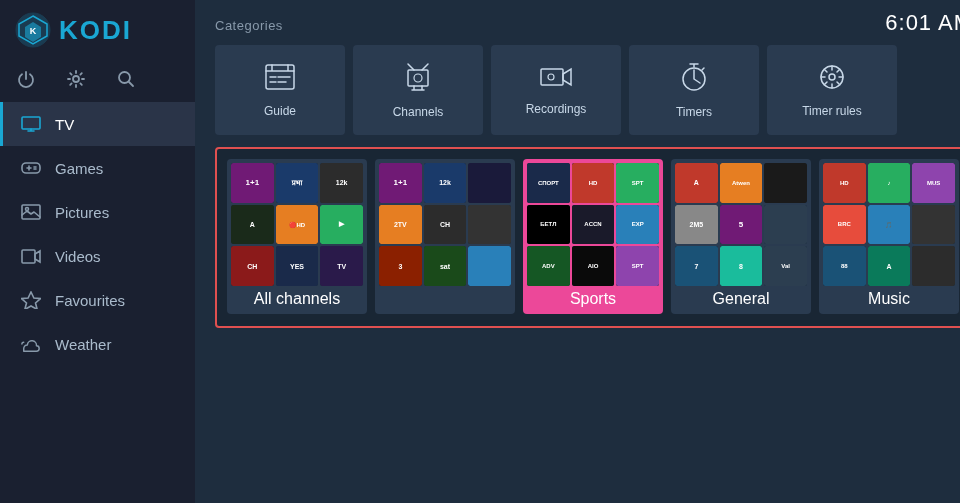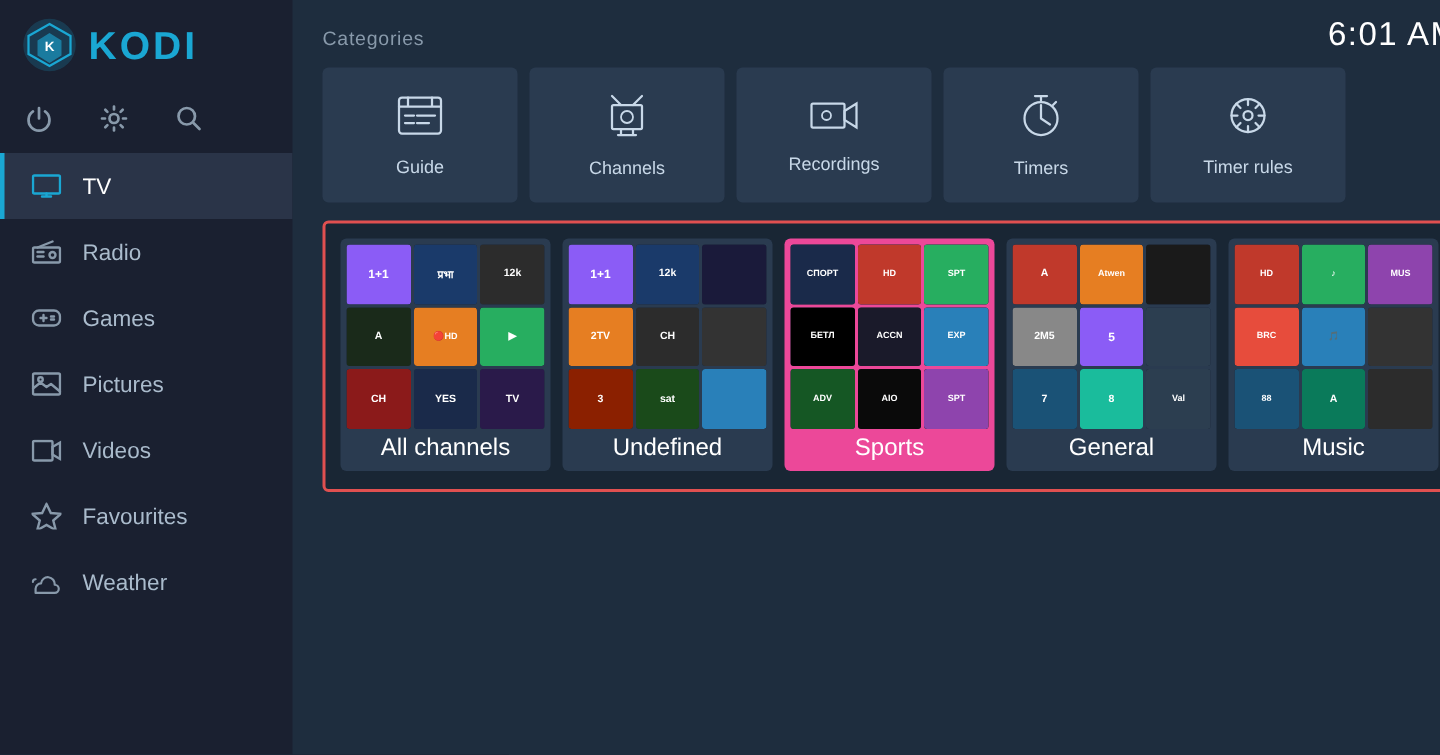--- a/index.html
+++ b/index.html
@@ -227,21 +227,21 @@
       border-radius: 2px;
       display: flex;
       align-items: center;
       justify-content: center;
       font-size: 6px;
       color: #556677;
       overflow: hidden;
     }
 
     
-    .cl-red { background: #8b5cf6; }
+    .cl-red { background: #701a75; }
     .cl-blue { background: #2980b9; }
     .cl-green { background: #27ae60; }
     .cl-orange { background: #e67e22; }
     .cl-gray { background: #2c3e50; }
 
     .group-tile-label {
       position: absolute;
       bottom: 6px;
       font-size: 16px;
       color: #fff;
@@ -302,32 +302,20 @@
     <div class="nav-item active">
       <div class="nav-icon">
         <svg width="20" height="16" viewBox="0 0 20 16" fill="none" stroke="currentColor" stroke-width="1.6">
           <rect x="1" y="1" width="18" height="12" rx="1"></rect>
           <path d="M7 15h6M10 13v2" stroke-linecap="round"></path>
         </svg>
       </div>
       <span class="nav-label">TV</span>
     </div>
 
-    <div class="nav-item">
-      <div class="nav-icon">
-        <svg width="20" height="16" viewBox="0 0 20 16" fill="none" stroke="currentColor" stroke-width="1.6">
-          <rect x="1" y="5" width="18" height="10" rx="1"></rect>
-          <path d="M4 5L14 1" stroke-linecap="round"></path>
-          <circle cx="14" cy="10" r="2"></circle>
-          <path d="M4 8h4" stroke-linecap="round"></path>
-          <path d="M4 11h4" stroke-linecap="round"></path>
-        </svg>
-      </div>
-      <span class="nav-label">Radio</span>
-    </div>
 
     <div class="nav-item">
       <div class="nav-icon">
         <svg width="20" height="14" viewBox="0 0 20 14" fill="none" stroke="currentColor" stroke-width="1.6">
           <rect x="1" y="2" width="18" height="10" rx="4"></rect>
           <path d="M6 7h4M8 5v4M13 6h2M13 8h2" stroke-linecap="round"></path>
         </svg>
       </div>
       <span class="nav-label">Games</span>
     </div>
@@ -500,21 +488,20 @@
           <div class="channel-logo-placeholder">
               <div class="mini-logo" style="background:#8b2000;font-size:7px;">3</div>
             </div>
           <div class="channel-logo-placeholder">
               <div class="mini-logo" style="background:#1a4a1a;font-size:7px;">sat</div>
             </div>
           <div class="channel-logo-placeholder">
               <div class="mini-logo cl-blue" style="font-size:7px;"></div>
             </div>
         </div>
-        <span class="group-tile-label">Undefined</span>
       </div>
 
       <div class="group-tile selected">
         <div class="group-tile-bg">
           <div class="channel-logo-placeholder">
               <div class="mini-logo" style="background:#1a2a4a;font-size:6px;">СПОРТ</div>
             </div>
           <div class="channel-logo-placeholder">
               <div class="mini-logo" style="background:#c0392b;font-size:6px;">HD</div>
             </div>

